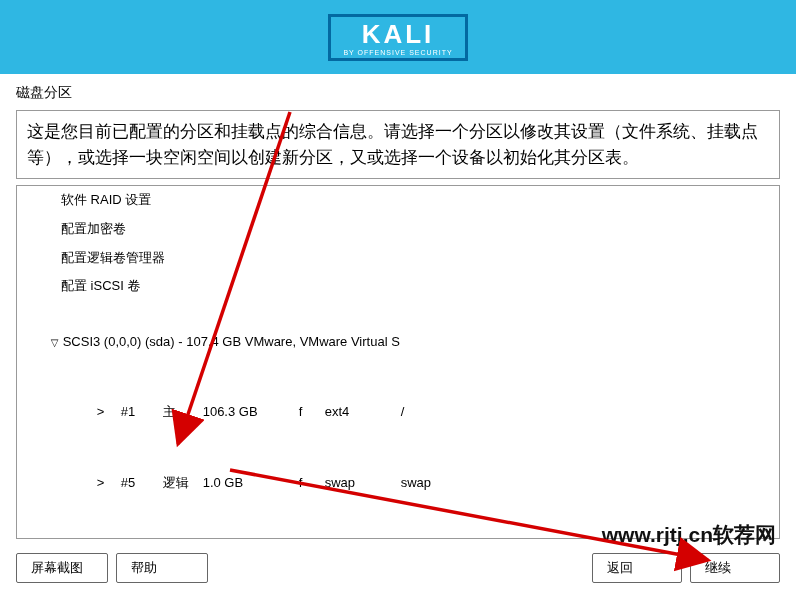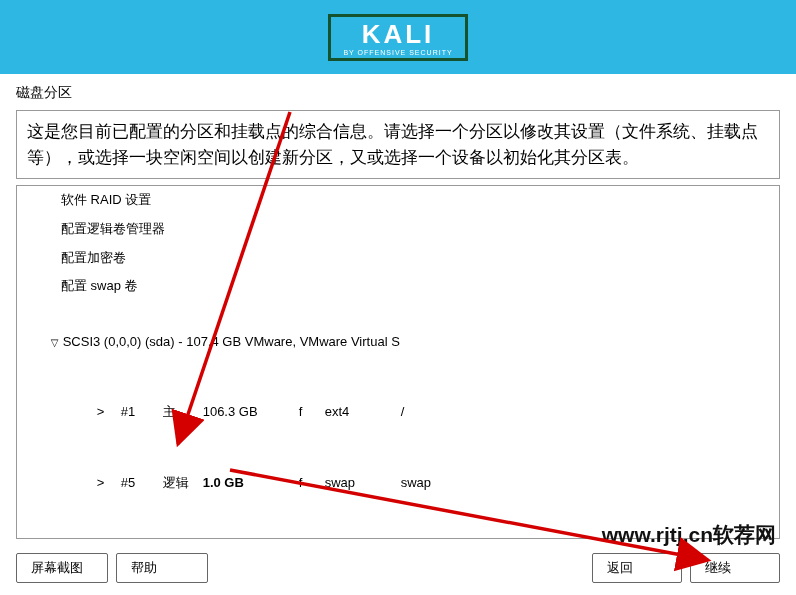--- a/index.html
+++ b/index.html
@@ -16,21 +16,21 @@
   }
   .header {
     width: 100%;
     height: 74px;
     background: #2fb7e3;
     display: flex;
     align-items: center;
     justify-content: center;
   }
   .logo-box {
-    border: 3px solid #14532d;
+    border: 3px solid #0369a1;
     padding: 4px 12px 2px 12px;
     text-align: center;
     color: #fff;
   }
   .logo-title {
     font-size: 26px;
     font-weight: 700;
     letter-spacing: 3px;
     line-height: 1;
   }
@@ -126,36 +126,36 @@
   </div>
 </div>
 
 <div class="title-bar">磁盘分区</div>
 
 <div class="main">
   <div class="description">这是您目前已配置的分区和挂载点的综合信息。请选择一个分区以修改其设置（文件系统、挂载点等），或选择一块空闲空间以创建新分区，又或选择一个设备以初始化其分区表。</div>
 
   <div class="list-box">
     <div class="item indent2">软件 RAID 设置</div>
+    <div class="item indent2">配置加密卷</div>
     <div class="item indent2">配置逻辑卷管理器</div>
-    <div class="item indent2">配置加密卷</div>
-    <div class="item indent2">配置 swap 卷</div>
+    <div class="item indent2">配置 iSCSI 卷</div>
 
     <div class="item" style="height:6px;padding:0;"></div>
 
     <div class="item disk-hdr">
       <span class="tri">▽</span><span>SCSI3 (0,0,0) (sda) - 107.4 GB VMware, VMware Virtual S</span>
     </div>
 
     <div class="item" style="padding-left:58px;">
       <span style="display:inline-block;width:24px;">&gt;</span><span style="display:inline-block;width:42px;">#1</span><span style="display:inline-block;width:40px;">主</span><span style="display:inline-block;width:96px;">106.3 GB</span><span style="display:inline-block;width:26px;">f</span><span style="display:inline-block;width:76px;">ext4</span><span style="display:inline-block;">/</span>
     </div>
 
     <div class="item" style="padding-left:58px;">
-      <span style="display:inline-block;width:24px;">&gt;</span><span style="display:inline-block;width:42px;">#5</span><span style="display:inline-block;width:40px;">逻辑</span><span style="display:inline-block;width:96px;font-weight:bold;">1.0 GB</span><span style="display:inline-block;width:26px;">f</span><span style="display:inline-block;width:76px;">swap</span><span style="display:inline-block;">swap</span>
+      <span style="display:inline-block;width:24px;">&gt;</span><span style="display:inline-block;width:42px;">#5</span><span style="display:inline-block;width:40px;">逻辑</span><span style="display:inline-block;width:96px;">1.0 GB</span><span style="display:inline-block;width:26px;">f</span><span style="display:inline-block;width:76px;">swap</span><span style="display:inline-block;">swap</span>
     </div>
 
   </div>
 </div>
 
 <div class="footer">
   <div class="btn-group">
     <div class="btn wide">屏幕截图</div>
     <div class="btn wide">帮助</div>
   </div>

